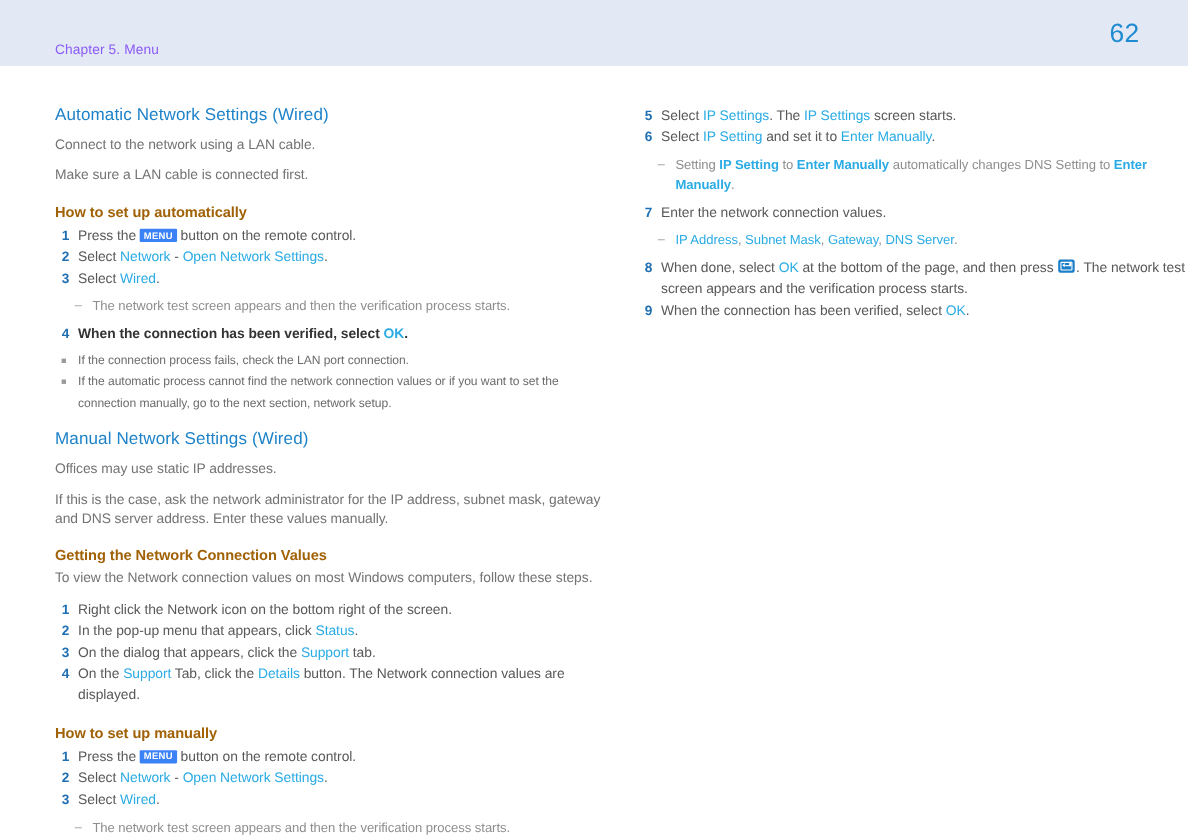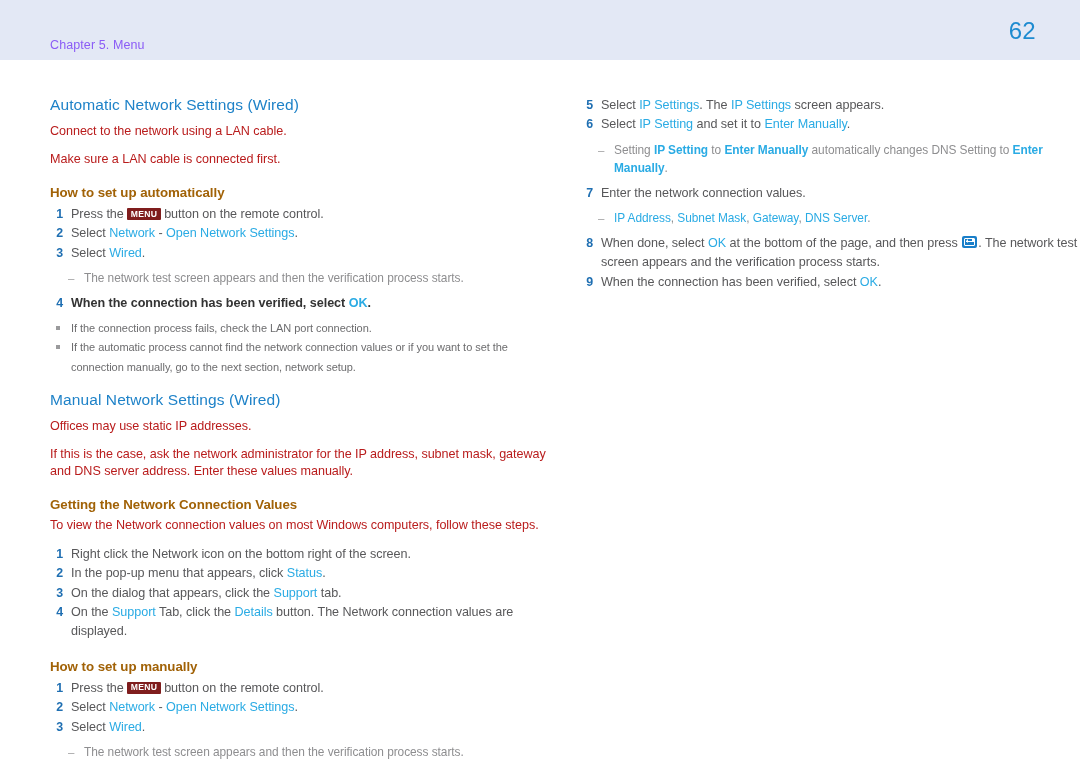--- a/index.html
+++ b/index.html
@@ -43,21 +43,21 @@
     font-size:15.5px;font-weight:400;color:#1e82c8;
     letter-spacing:.1px;
   }
   h3.sub-head{
     margin:17px 0 5px 0;
     font-size:13.3px;font-weight:bold;color:#a16207;
     letter-spacing:-.05px;
   }
   p.body{
     margin:0 0 11px 0;
-    font-size:12.6px;color:#b91c1c;line-height:17px;
+    font-size:12.6px;color:#737373;line-height:17px;
     letter-spacing:-.05px;
   }
 
   
   .step{
     position:relative;
     padding-left:21px;
     font-size:12.6px;color:#58585a;line-height:19.4px;
     letter-spacing:-.05px;
     margin:0;
@@ -91,21 +91,21 @@
     width:3.5px;height:3.5px;background:#9a9a9c;
   }
 
   
   .t{color:#2aabe4;}            
   .t-b{color:#2aabe4;font-weight:bold;}  
 
   
   .key-badge{
     display:inline-block;
-    background:#7f1d1d;
+    background:#3b82f6;
     color:#ffffff;
     font-size:8.6px;font-weight:bold;
     letter-spacing:.3px;
     padding:1.5px 3.5px 1.5px 3.5px;
     border-radius:1px;
     vertical-align:1.5px;
     line-height:9px;
   }
 
   
@@ -241,21 +241,21 @@
         <span class="dsh">–</span><span>The network test screen appears and then the verification process starts.</span>
       </p>
 
       <div class="spacer-6"></div>
 
     </div>
 
     <div class="col col-right">
 
       <p class="step">
-        <span class="num">5</span><span>Select </span><span class="t">IP Settings</span><span>. The </span><span class="t">IP Settings</span><span> screen appears.</span>
+        <span class="num">5</span><span>Select </span><span class="t">IP Settings</span><span>. The </span><span class="t">IP Settings</span><span> screen starts.</span>
       </p>
 
       <p class="step">
         <span class="num">6</span><span>Select </span><span class="t">IP Setting</span><span> and set it to </span><span class="t">Enter Manually</span><span>.</span>
       </p>
 
       <div class="spacer-6"></div>
 
       <p class="dash">
         <span class="dsh">–</span><span>Setting </span><span class="t-b">IP Setting</span><span> to </span><span class="t-b">Enter Manually</span><span> automatically changes DNS Setting to </span><span class="t-b">Enter Manually</span><span>.</span>

